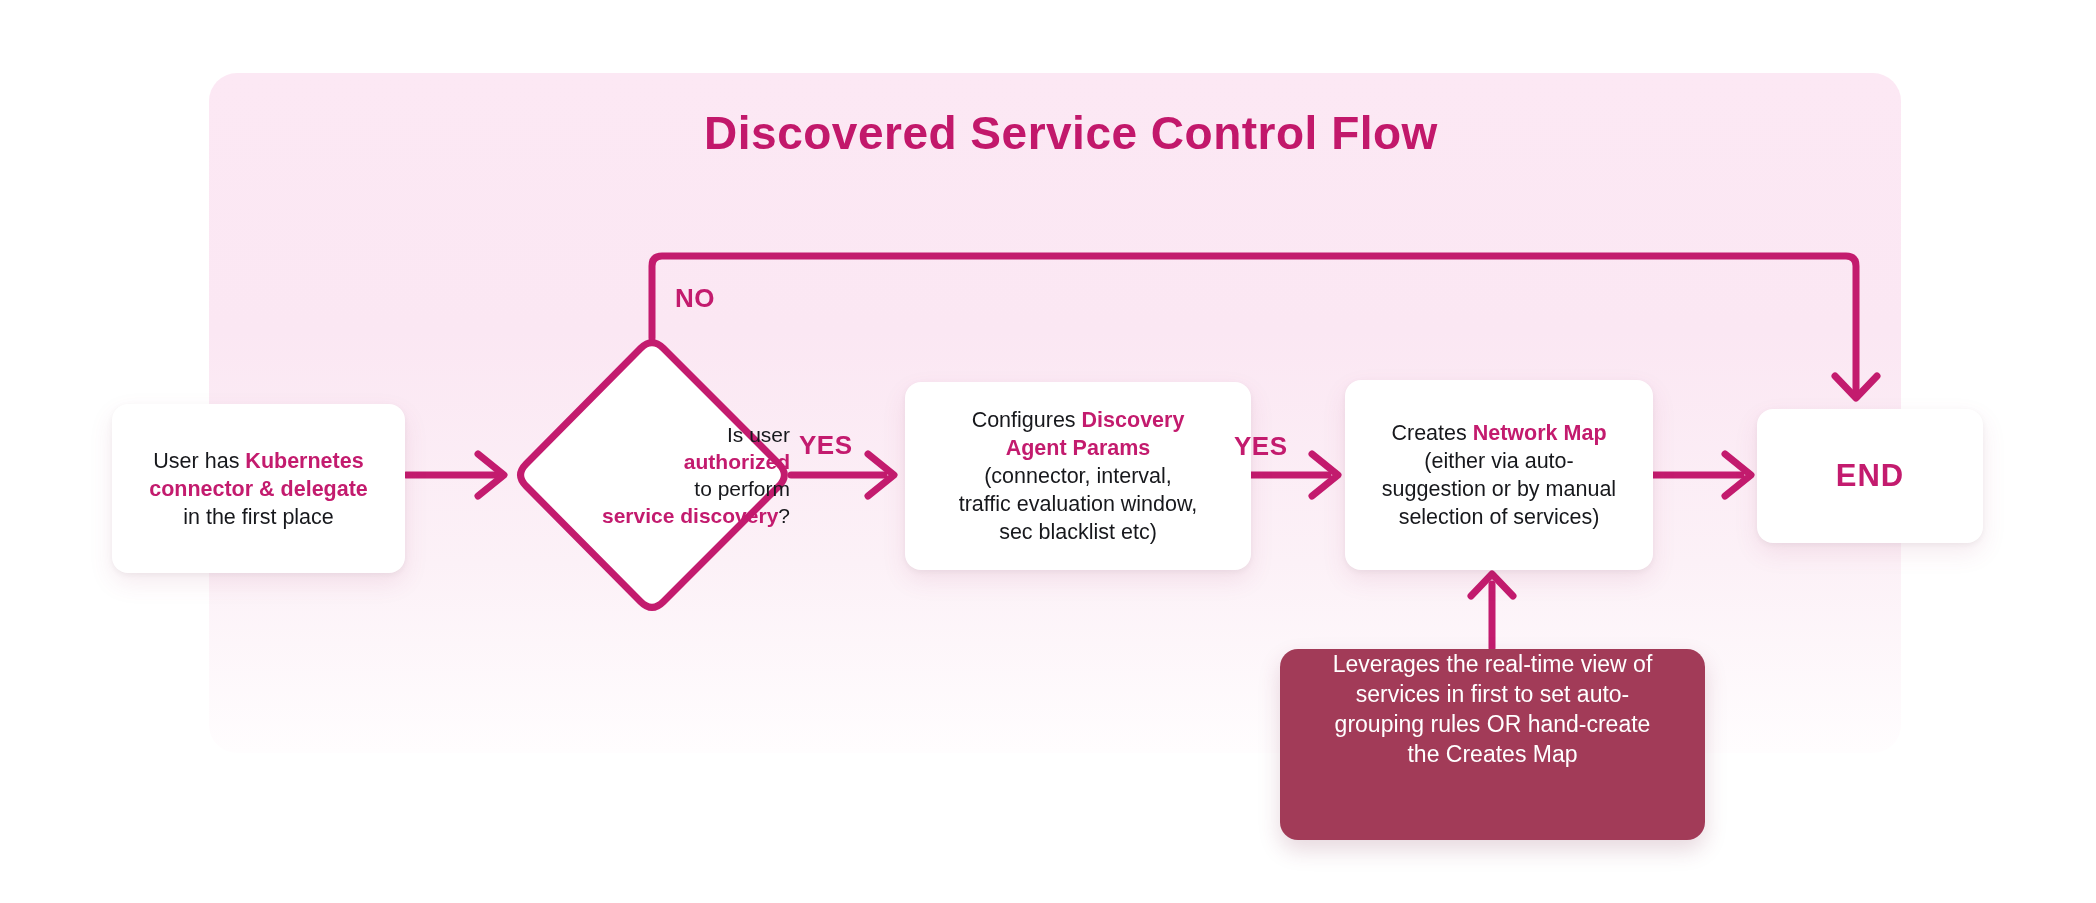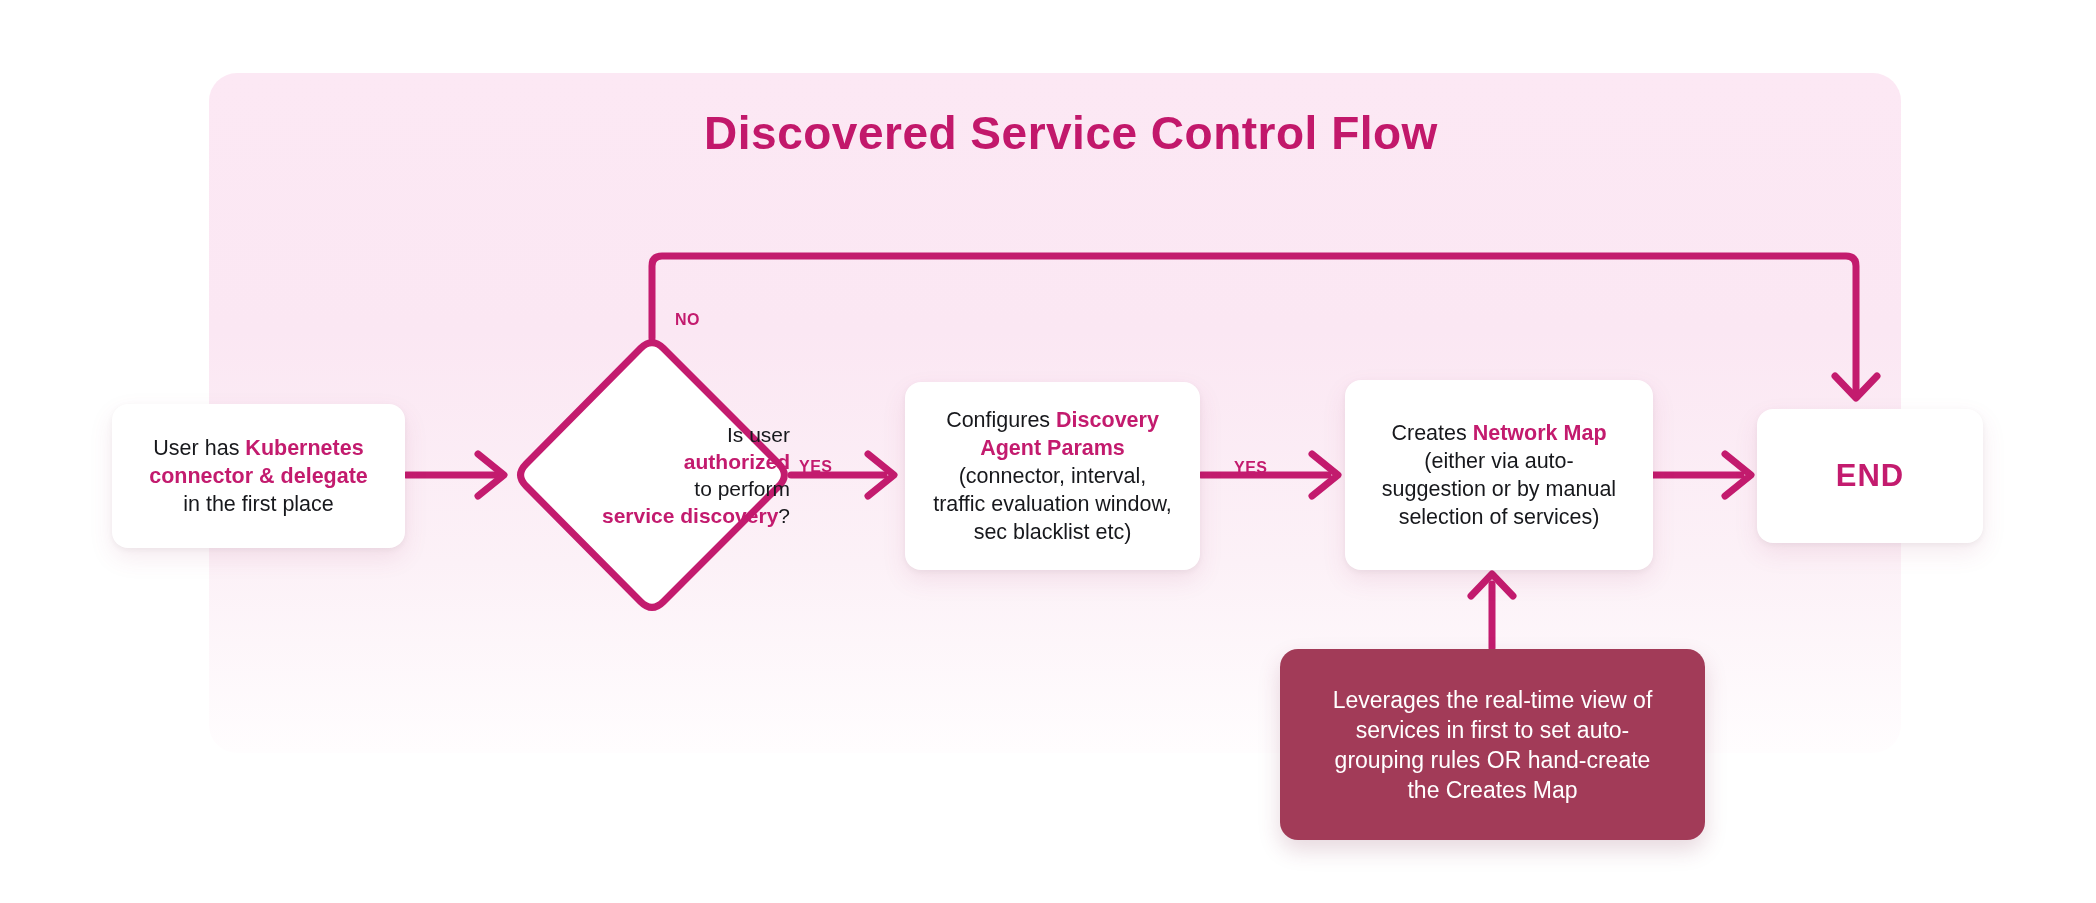--- a/index.html
+++ b/index.html
@@ -20,37 +20,37 @@
     position:absolute;left:209px;top:106px;width:1692px;text-align:center;
     font-size:46px;font-weight:bold;color:var(--title-color);letter-spacing:0.5px;padding-left:32px;
   }
   .card{
     position:absolute;background:#ffffff;border-radius:16px;
     box-shadow:0 10px 24px rgba(164,60,110,0.10),0 2px 6px rgba(0,0,0,0.05);
     display:flex;flex-direction:column;align-items:center;justify-content:center;
     color:var(--text-dark);font-size:21.5px;line-height:28px;text-align:center;
   }
   .accent{color:var(--accent);font-weight:bold;}
-  .node-start{left:112px;top:404px;width:293px;height:144px;}
-  .node-configure{left:905px;top:382px;width:295px;height:188px;}
+  .node-start{left:112px;top:404px;width:293px;height:169px;}
+  .node-configure{left:905px;top:382px;width:346px;height:188px;}
   .node-create{left:1345px;top:380px;width:308px;height:190px;}
   .node-end{left:1757px;top:409px;width:226px;height:134px;}
   .end-label{font-size:31px;font-weight:bold;color:var(--accent);letter-spacing:1px;}
   .diamond-text{
     position:absolute;left:515px;top:421px;width:275px;text-align:right;
     color:var(--text-dark);font-size:21px;line-height:27px;
   }
   .note{
     position:absolute;left:1280px;top:649px;width:425px;height:191px;border-radius:18px;
     background:var(--note-bg);color:#ffffff;display:flex;flex-direction:column;
-    align-items:center;justify-content:center;text-align:center;
+    align-items:center;text-align:center;
     font-size:23px;line-height:30px;box-shadow:0 10px 22px rgba(120,40,70,0.18);
   }
   .edge-label{
-    position:absolute;color:var(--accent);font-size:16px;font-weight:bold;letter-spacing:0.5px;margin-top:28px;
+    position:absolute;color:var(--accent);font-size:26px;font-weight:bold;letter-spacing:0.5px;
   }
   .label-no{left:675px;top:283px;}
   .label-yes1{left:799px;top:430px;}
   .label-yes2{left:1234px;top:431px;}
   svg.connectors{position:absolute;left:0;top:0;width:2096px;height:903px;pointer-events:none;}
   svg.connectors path{stroke:var(--accent);stroke-width:7;fill:none;stroke-linecap:round;stroke-linejoin:round;}
   svg.connectors path.diamond{fill:#ffffff;}
 </style>
 </head>
 <body>

